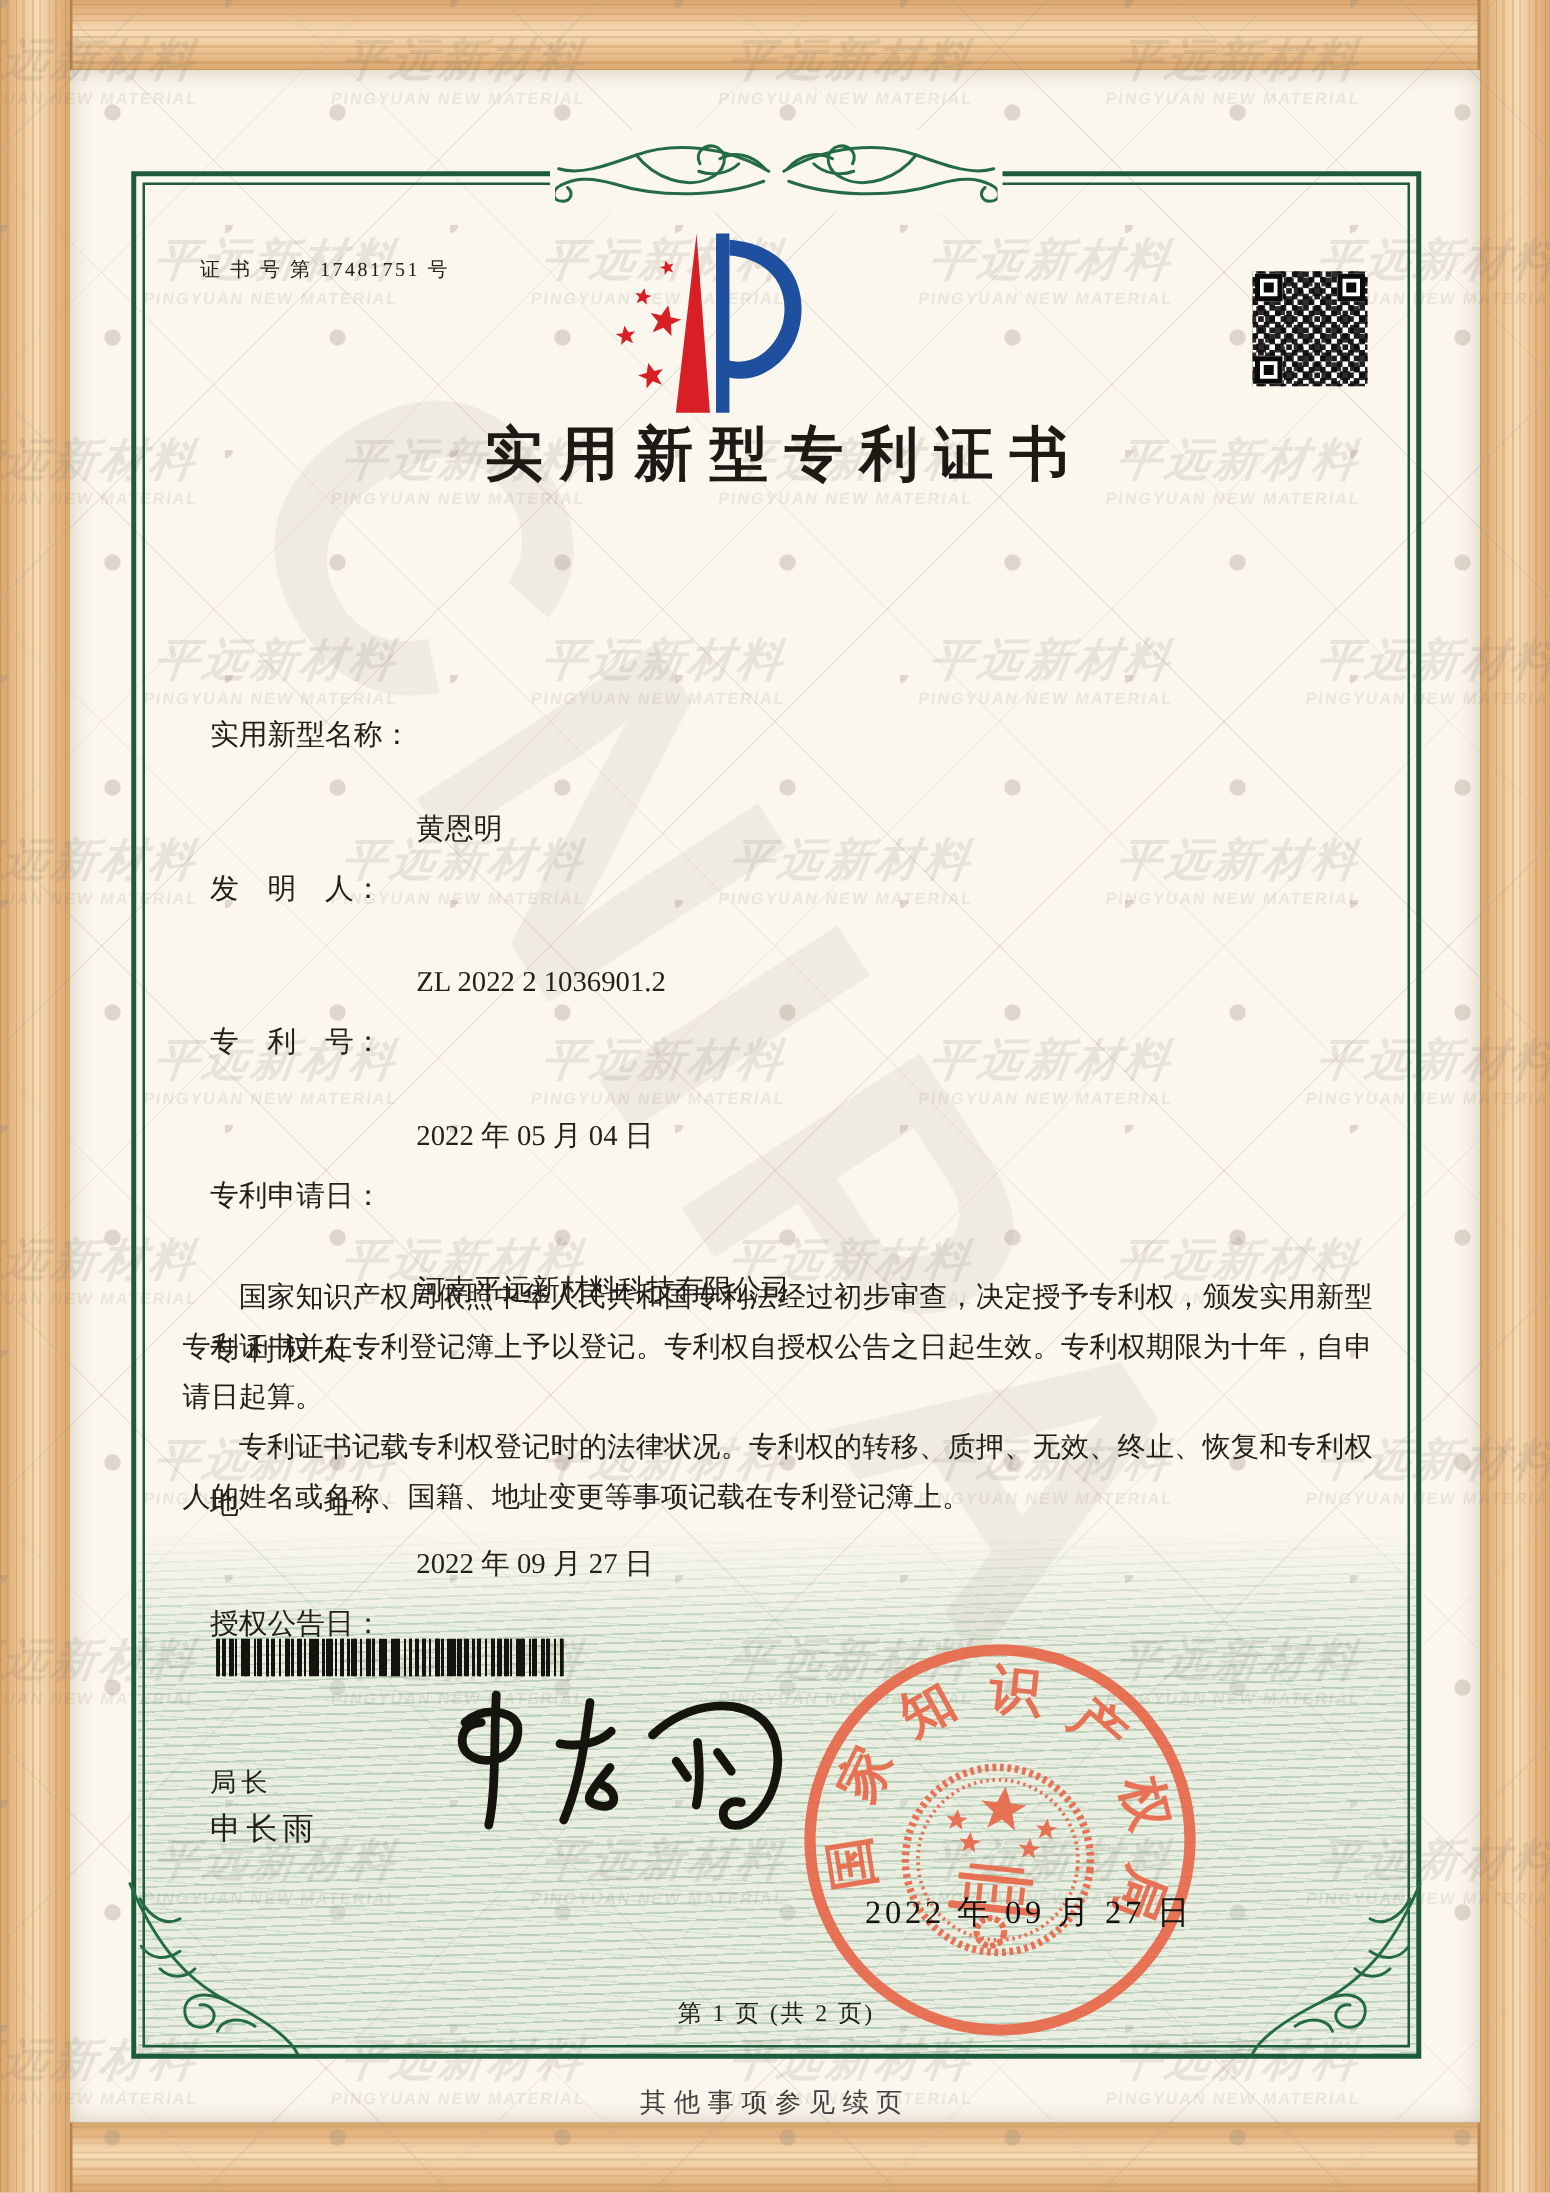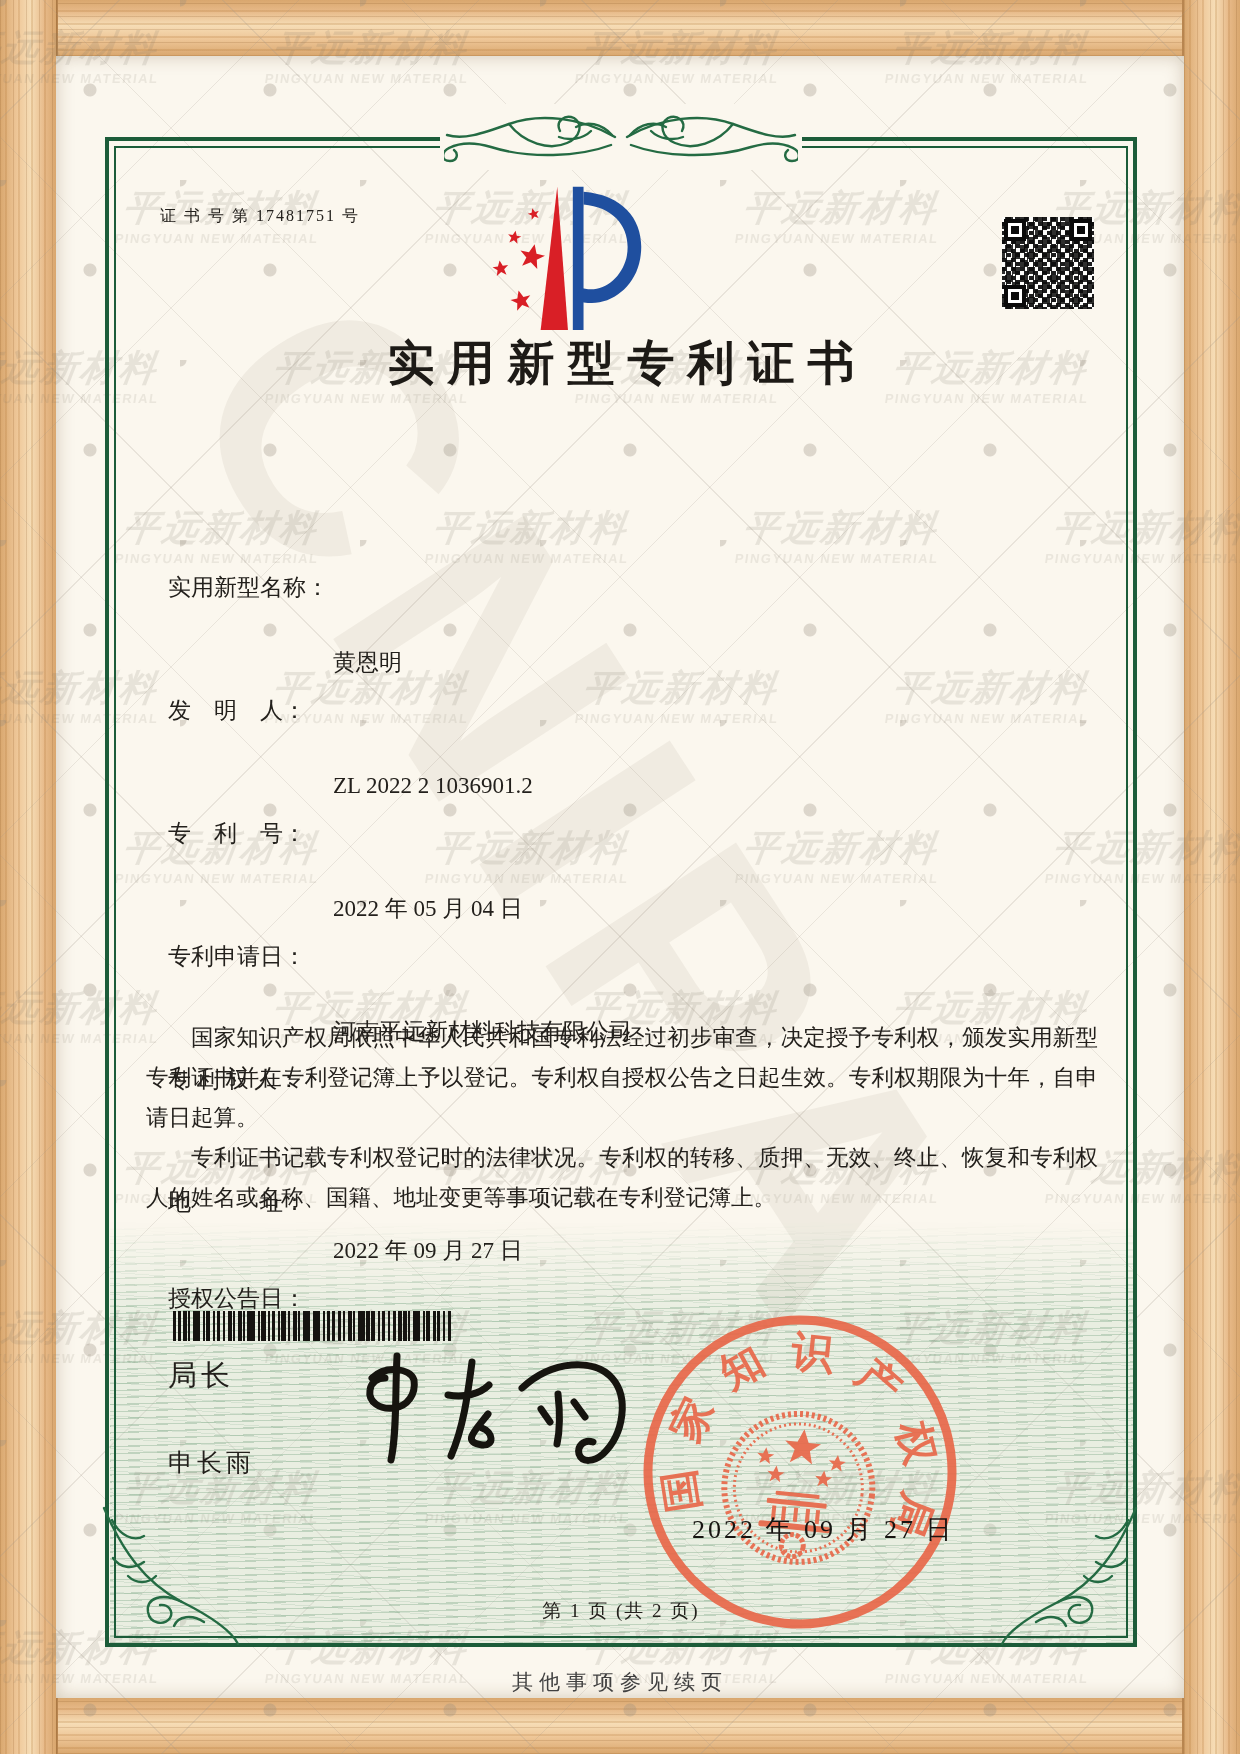--- a/index.html
+++ b/index.html
@@ -111,21 +111,21 @@
   .grant2 .lbl{flex:0 0 150px;}
   .paras{left:146px;top:1018px;width:952px;font-size:22.5px;line-height:40px;text-align:justify;}
   .paras p{margin:0;text-indent:2em;}
   .barcode{
     left:173px;top:1311px;width:278px;height:30px;
     background:
       repeating-linear-gradient(90deg,#151310 0 2px, rgba(0,0,0,0) 2px 5px),
       repeating-linear-gradient(90deg,#151310 0 3px, rgba(0,0,0,0) 3px 11px),
       repeating-linear-gradient(90deg, rgba(0,0,0,0) 0 6px, #151310 6px 8px, rgba(0,0,0,0) 8px 17px);
   }
-  .officer-title{left:168px;top:1356px;font-size:29px;letter-spacing:4px;}
+  .officer-title{left:168px;top:1412px;font-size:21px;letter-spacing:4px;}
   .officer-name{left:168px;top:1446px;font-size:25px;letter-spacing:4px;}
   .signature{left:352px;top:1340px;}
   .seal{left:628px;top:1300px;}
   .seal-date{left:692px;top:1512px;font-size:26px;letter-spacing:3px;color:#161411;z-index:10;}
   .page-info{left:105px;top:1598px;width:1032px;text-align:center;font-size:19px;letter-spacing:2px;}
   .footer-note{left:0;top:1668px;width:1240px;text-align:center;font-size:21px;letter-spacing:6px;color:#404040;}
 </style>
 </head>
 <body>
 

